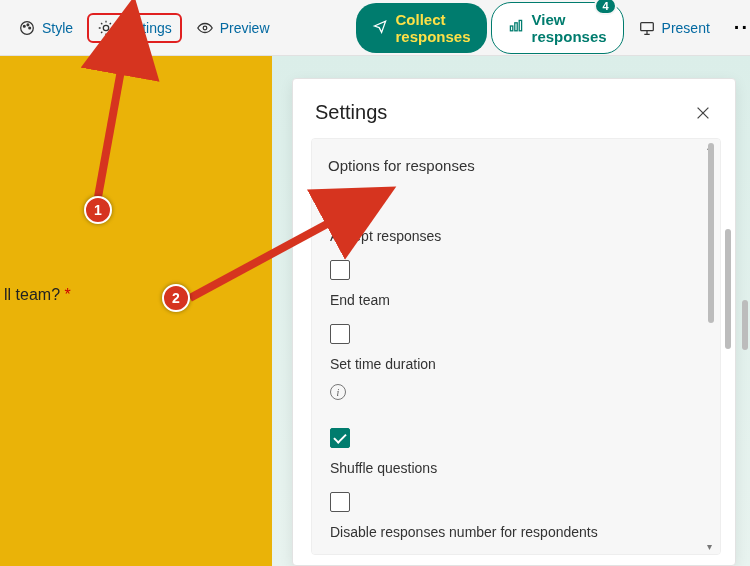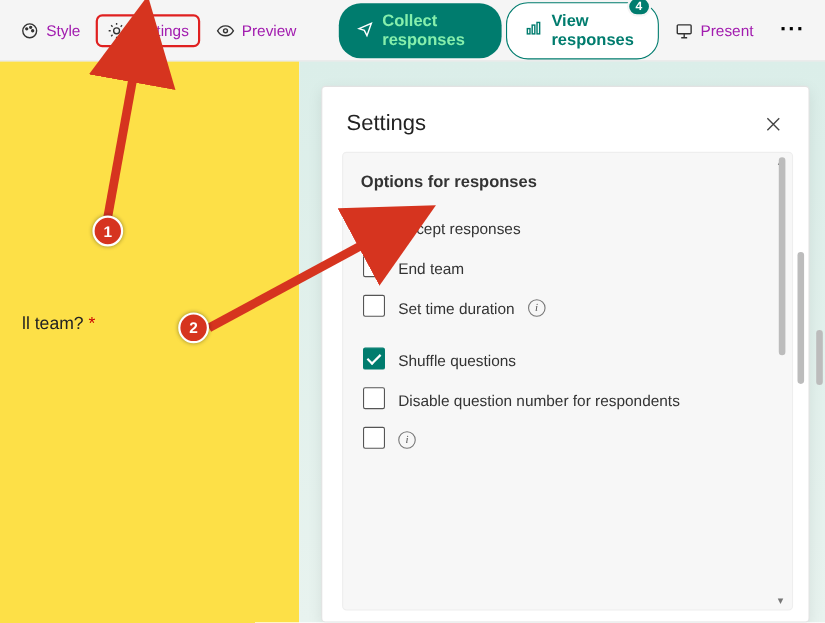--- a/index.html
+++ b/index.html
@@ -14,63 +14,63 @@
     align-items: center;
     padding: 0 8px;
     gap: 4px;
   }
   .tbtn {
     display: inline-flex;
     align-items: center;
     gap: 6px;
     padding: 6px 10px;
     font-size: 14px;
-    color: #a21caf;
+    color: #0369a1;
     cursor: pointer;
     border-radius: 4px;
   }
   .tbtn.highlight { border: 2px solid #e02020; border-radius: 6px; padding: 4px 8px; }
   .tbtn .ic { display:inline-flex; align-items:center; justify-content:center; width:18px; height:18px; }
   .spacer { flex: 0 0 20px; }
   .pill {
     display:inline-flex; align-items:center; gap:8px;
     padding: 8px 16px; border-radius: 20px;
     font-size: 15px; font-weight: 600; cursor:pointer;
     position: relative;
   }
-  .pill.primary { background:#007c6e; color:#86efac; }
+  .pill.primary { background:#007c6e; color:#fde047;margin-left:48px; }
   .pill.secondary { background:#fff; color:#007c6e; border:1.5px solid #007c6e; }
   .badge {
     position:absolute; top:-6px; right:6px;
     background:#007c6e; color:#fff; font-size:11px; font-weight:bold;
     border-radius:10px; padding:1px 6px; border:2px solid #f5f5f5;
   }
   .pill.secondary .badge { border-color:#f5f5f5; }
   .overflow { font-size:20px; font-weight:bold; padding:0 10px; cursor:pointer; letter-spacing:1px;}
 
   
   .main { position: absolute; top:56px; left:0; right:0; bottom:0; display:flex; }
-  .left { flex: 0 0 272px; background:#fde047; padding-top: 230px; padding-left:20px; position:relative;}
+  .left { flex: 0 0 272px; background:#eab308; padding-top: 230px; padding-left:4px; position:relative;}
   .question { font-size:16px; color:#222; }
   .req { color:#c00; }
   .right { flex:1; background: linear-gradient(180deg,#dbeee9,#e8f3ef); position:relative; }
 
   
   .panel {
     position:absolute; left:20px; right:14px; top:22px; bottom:0;
     background:#fff; border:1px solid #e2e2e2; border-radius:4px;
     box-shadow: 0 4px 14px rgba(0,0,0,0.08);
     display:flex; flex-direction:column;
   }
   .panel-head { display:flex; align-items:center; justify-content:space-between; padding:22px 22px 14px 22px; }
   .panel-head h2 { font-size:20px; font-weight:400; color:#222; }
   .close { width:20px; height:20px; cursor:pointer; display:flex; align-items:center; justify-content:center; }
   .panel-body { flex:1; overflow:auto; margin:0 14px 10px 18px; background:#f7f7f7; border:1px solid #eee; border-radius:4px; padding:18px 16px; position:relative;}
-  .panel-body h3 { font-size:15px; font-weight:700; color:#333; margin-bottom:14px; }
-  .opt { display:flex; align-items:flex-end; gap:12px; padding:8px 2px; font-size:14px; color:#333; }
+  .panel-body h3 { font-size:15px; font-weight:400; color:#333; margin-bottom:14px; }
+  .opt { display:flex; align-items:flex-start; gap:12px; padding:8px 2px; font-size:14px; color:#333;flex-direction:column; }
   .chk {
     width:20px; height:20px; border:1.5px solid #555; background:#fff; border-radius:2px;
     display:flex; align-items:center; justify-content:center; cursor:pointer; flex-shrink:0;
   }
   .chk.on { background:#007c6e; border-color:#007c6e; }
   .chk.on::after { content:""; width:10px; height:5px; border-left:2px solid #fff; border-bottom:2px solid #fff; transform:rotate(-45deg) translate(1px,-1px); }
   .info-ic { width:16px;height:16px;border:1.2px solid #777;border-radius:50%;display:inline-flex;align-items:center;justify-content:center;font-size:10px;color:#555;font-style:italic;font-family:serif;cursor:pointer;}
   .sub { margin-left:32px; }
   .radio {
     width:20px;height:20px;border:2px solid #555;border-radius:50%;
@@ -211,21 +211,21 @@
 
         <div class="gap"></div>
 
         <div class="opt">
           <div class="chk on"></div>
           <span>Shuffle questions</span>
         </div>
 
         <div class="opt">
           <div class="chk"></div>
-          <span>Disable question number for respondents</span>
+          <span>Disable responses number for respondents</span>
         </div>
         <div class="opt">
           <div class="chk"></div>
           <span class="info-ic">i</span>
         </div>
 
         <div class="scroll-arrows">
           <div class="sa-up">▴</div>
           <div class="vsb inner"></div>
           <div class="sa-down">▾</div>

